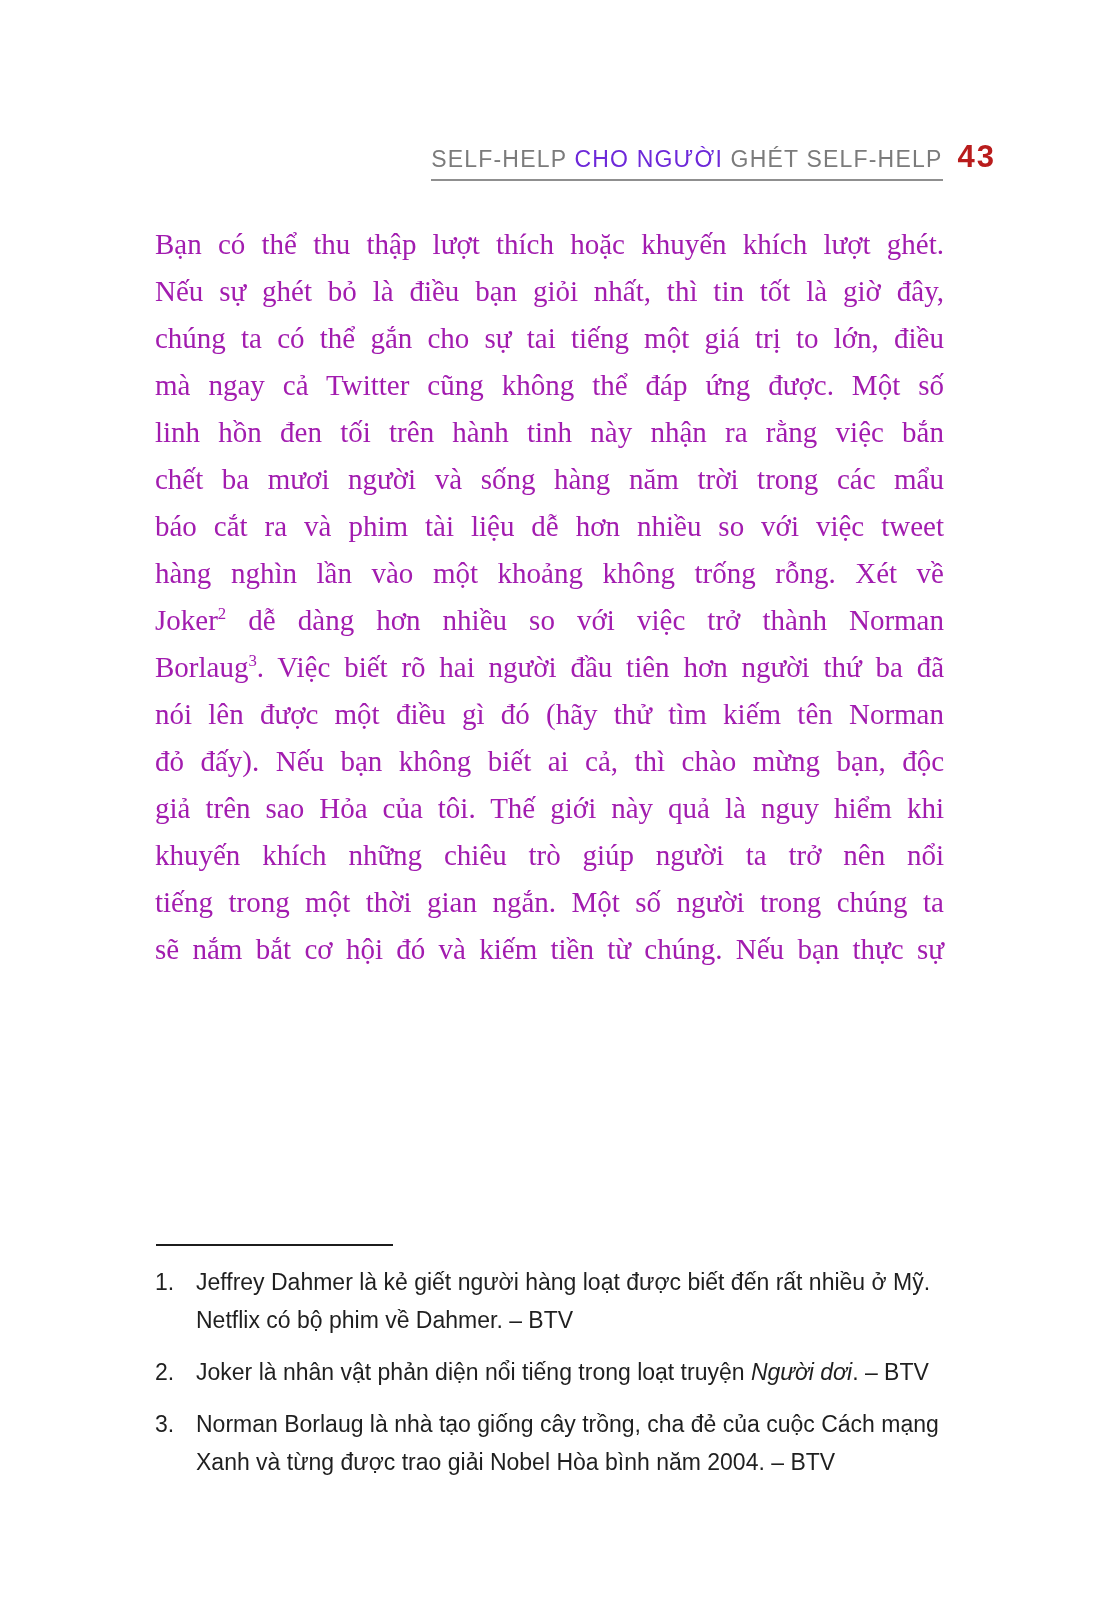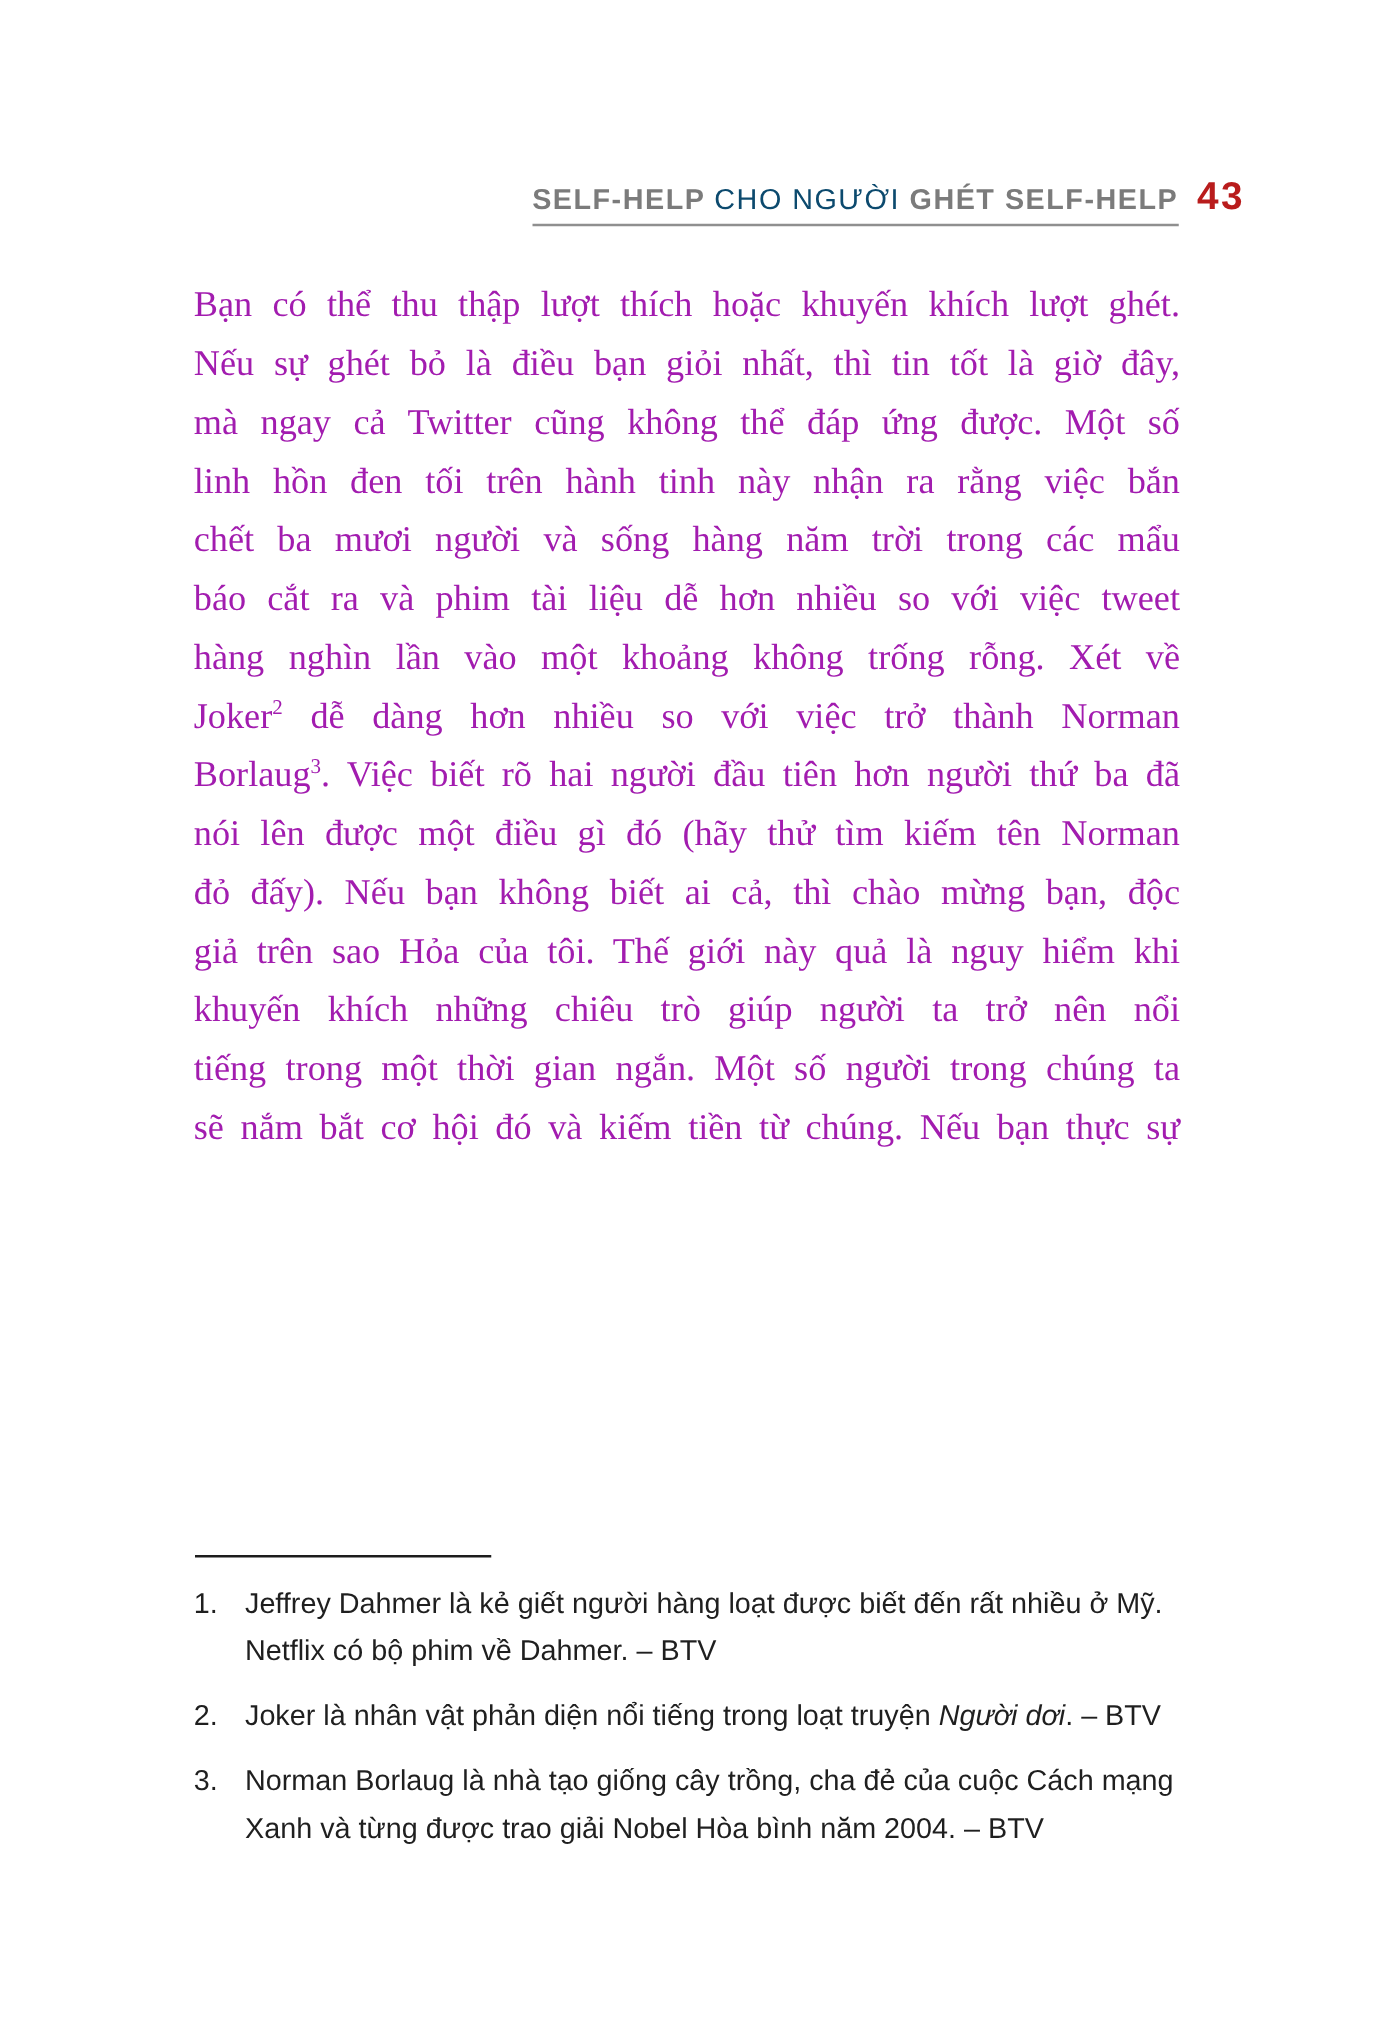--- a/index.html
+++ b/index.html
@@ -20,22 +20,22 @@
   .header-title {
     font-family: "Liberation Sans", "DejaVu Sans", sans-serif;
     font-weight: 700;
     font-size: 23px;
     letter-spacing: 1.2px;
     color: #7b7b7b;
     padding-bottom: 6px;
     border-bottom: 2px solid #8f8f8f;
     white-space: nowrap;
   }
-  .hseg-bold { font-weight: 700; color: #7b7b7b; }
-  .hseg-reg  { font-weight: 400; color: #0c4a6e; }
+  .hseg-bold { font-weight: 400; color: #7b7b7b; }
+  .hseg-reg  { font-weight: 400; color: #6d28d9; }
   .page-number {
     font-family: "Liberation Sans", "DejaVu Sans", sans-serif;
     font-weight: 700;
     font-size: 31px;
     letter-spacing: 2px;
     color: #b91c1c;
     margin-left: 15px;
   }
 
   
@@ -81,20 +81,21 @@
 <div class="page">
 
   <header class="header">
     <span class="header-title"><span class="hseg-bold">SELF-HELP </span><span class="hseg-reg">CHO NGƯỜI </span><span class="hseg-bold">GHÉT SELF-HELP</span></span>
     <span class="page-number">43</span>
   </header>
 
   <main class="body-text">
       <div class="line">Bạn có thể thu thập lượt thích hoặc khuyến khích lượt ghét.</div>
       <div class="line">Nếu sự ghét bỏ là điều bạn giỏi nhất, thì tin tốt là giờ đây,</div>
+      <div class="line">chúng ta có thể gắn cho sự tai tiếng một giá trị to lớn, điều</div>
       <div class="line">mà ngay cả Twitter cũng không thể đáp ứng được. Một số</div>
       <div class="line">linh hồn đen tối trên hành tinh này nhận ra rằng việc bắn</div>
       <div class="line">chết ba mươi người và sống hàng năm trời trong các mẩu</div>
       <div class="line">báo cắt ra và phim tài liệu dễ hơn nhiều so với việc tweet</div>
       <div class="line">hàng nghìn lần vào một khoảng không trống rỗng. Xét về</div>
       <div class="line">Joker<sup>2</sup> dễ dàng hơn nhiều so với việc trở thành Norman</div>
       <div class="line">Borlaug<sup>3</sup>. Việc biết rõ hai người đầu tiên hơn người thứ ba đã</div>
       <div class="line">nói lên được một điều gì đó (hãy thử tìm kiếm tên Norman</div>
       <div class="line">đỏ đấy). Nếu bạn không biết ai cả, thì chào mừng bạn, độc</div>
       <div class="line">giả trên sao Hỏa của tôi. Thế giới này quả là nguy hiểm khi</div>

